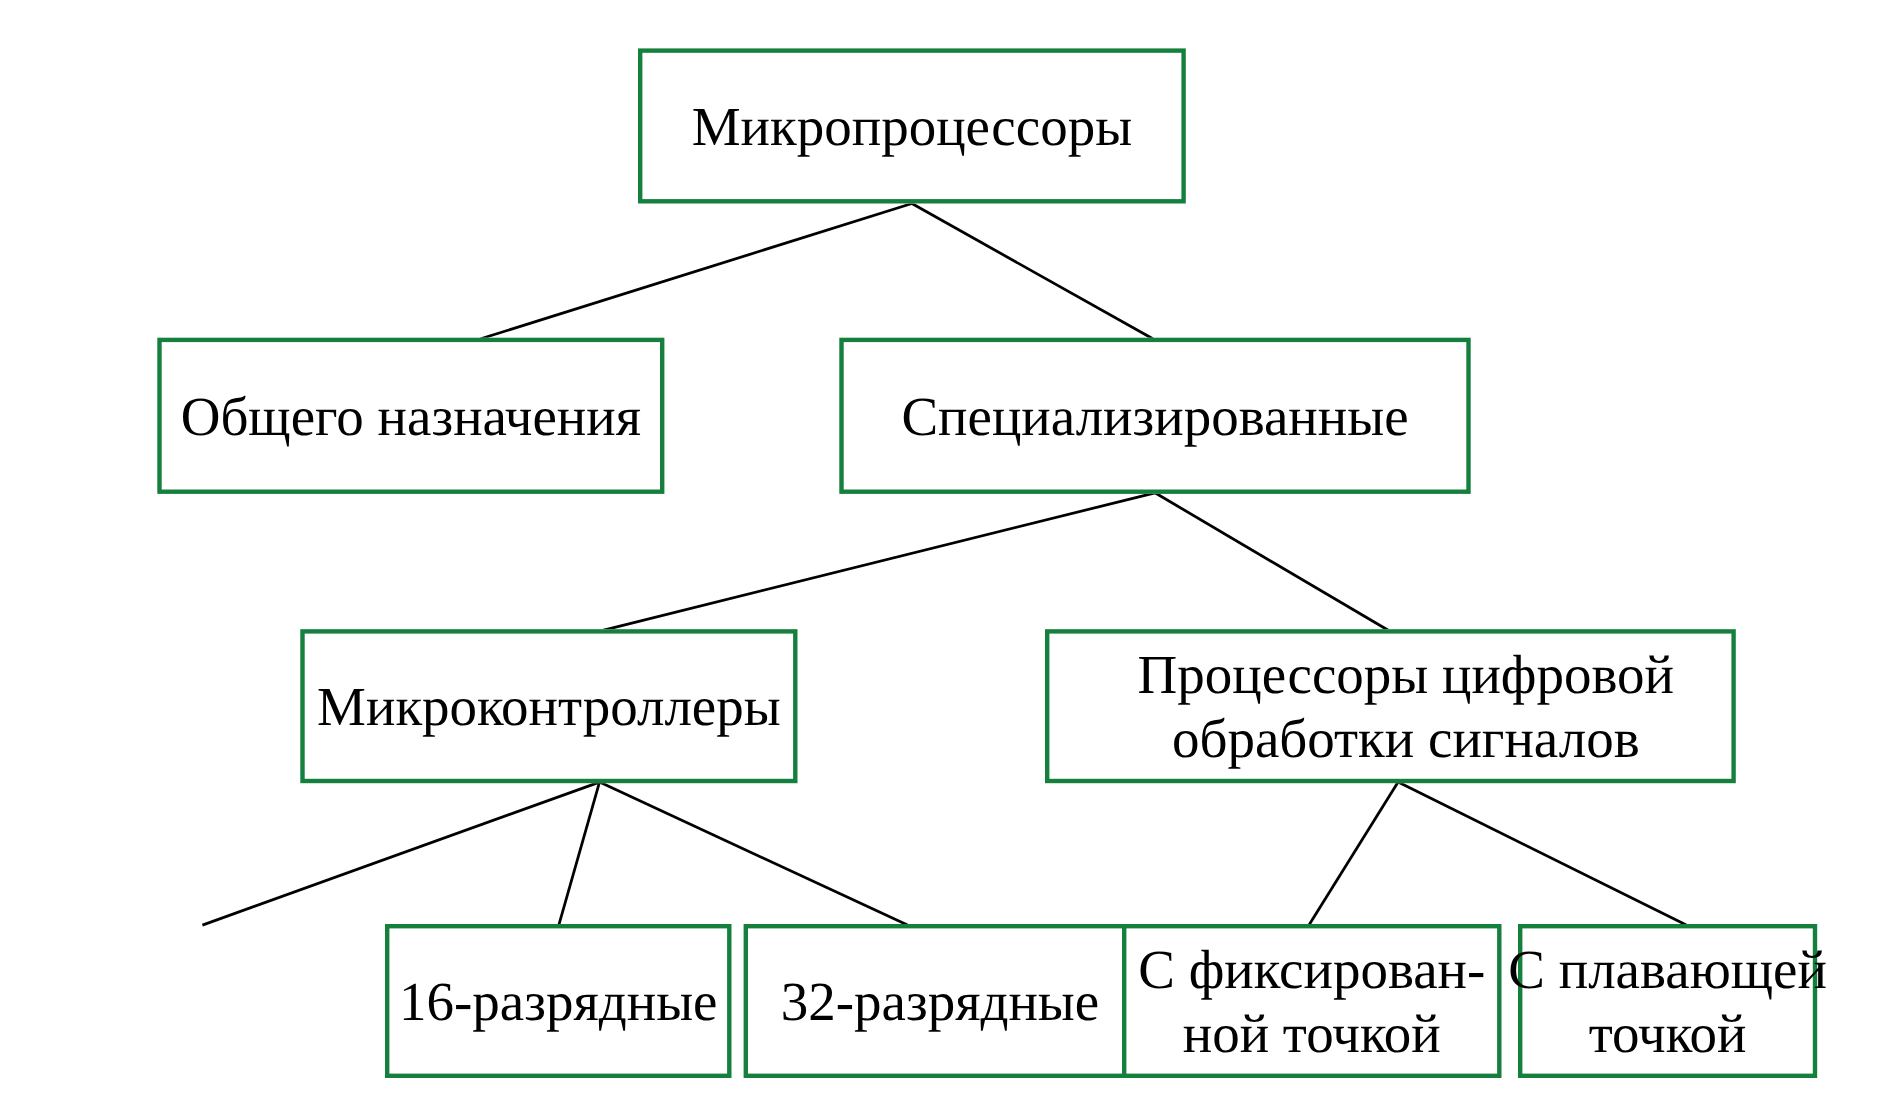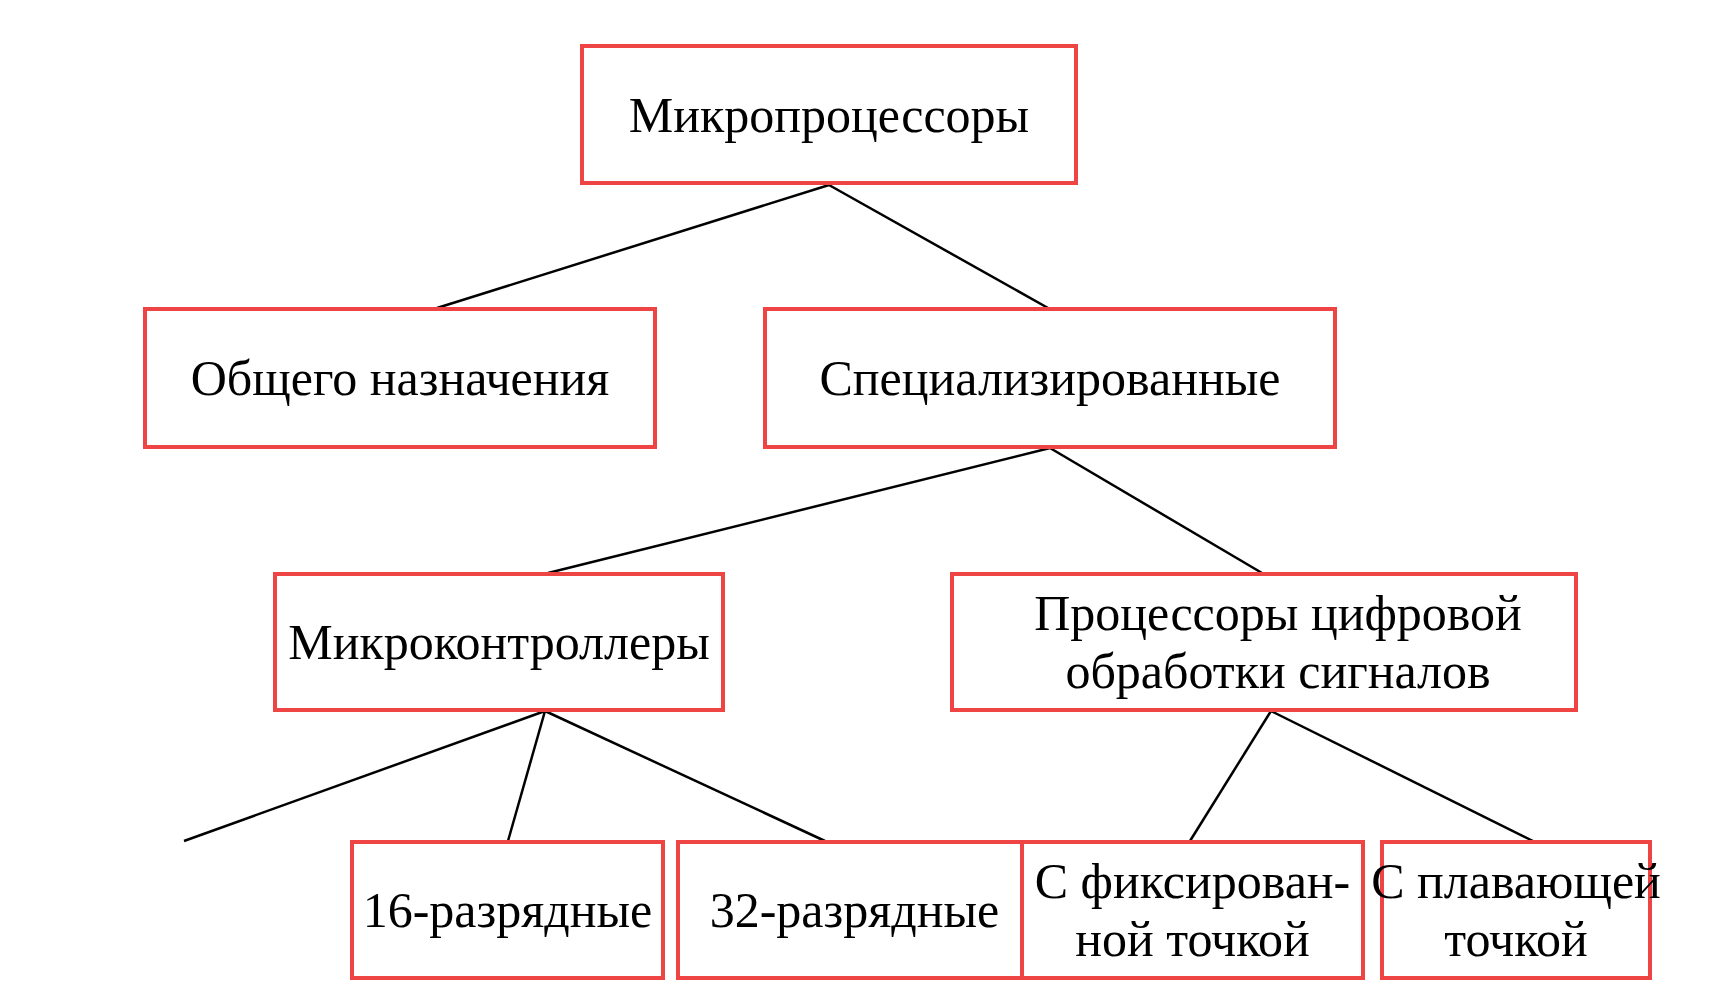--- a/index.html
+++ b/index.html
@@ -19,21 +19,21 @@
   .edges {
     position: absolute;
     left: 0;
     top: 0;
     width: 1716px;
     height: 1008px;
   }
   .node {
     position: absolute;
     box-sizing: border-box;
-    border: 4px solid #ef4444;
+    border: 4px solid #15803d;
     background: #ffffff;
     display: flex;
     flex-direction: column;
     align-items: center;
     justify-content: center;
     text-align: left;
     font-size: 50px;
     line-height: 1.16;
     white-space: nowrap;
   }
@@ -55,21 +55,21 @@
     <line x1="545" y1="711" x2="508" y2="841" stroke="#000000" stroke-width="2.5"></line>
     <line x1="545" y1="711" x2="825" y2="841" stroke="#000000" stroke-width="2.5"></line>
     <line x1="1271" y1="711" x2="1190" y2="841" stroke="#000000" stroke-width="2.5"></line>
     <line x1="1271" y1="711" x2="1533" y2="841" stroke="#000000" stroke-width="2.5"></line>
   </svg>
 
   <div class="node" style="left:580px; top:44px; width:498px; height:141px;">
     <span>Микропроцессоры</span>
   </div>
 
-  <div class="node" style="left:143px; top:307px; width:514px; height:142px;">
+  <div class="node" style="left:143px; top:307px; width:461px; height:142px;">
     <span>Общего назначения</span>
   </div>
 
   <div class="node" style="left:763px; top:307px; width:574px; height:142px;">
     <span>Специализированные</span>
   </div>
 
   <div class="node" style="left:273px; top:572px; width:452px; height:140px;">
     <span>Микроконтроллеры</span>
   </div>

